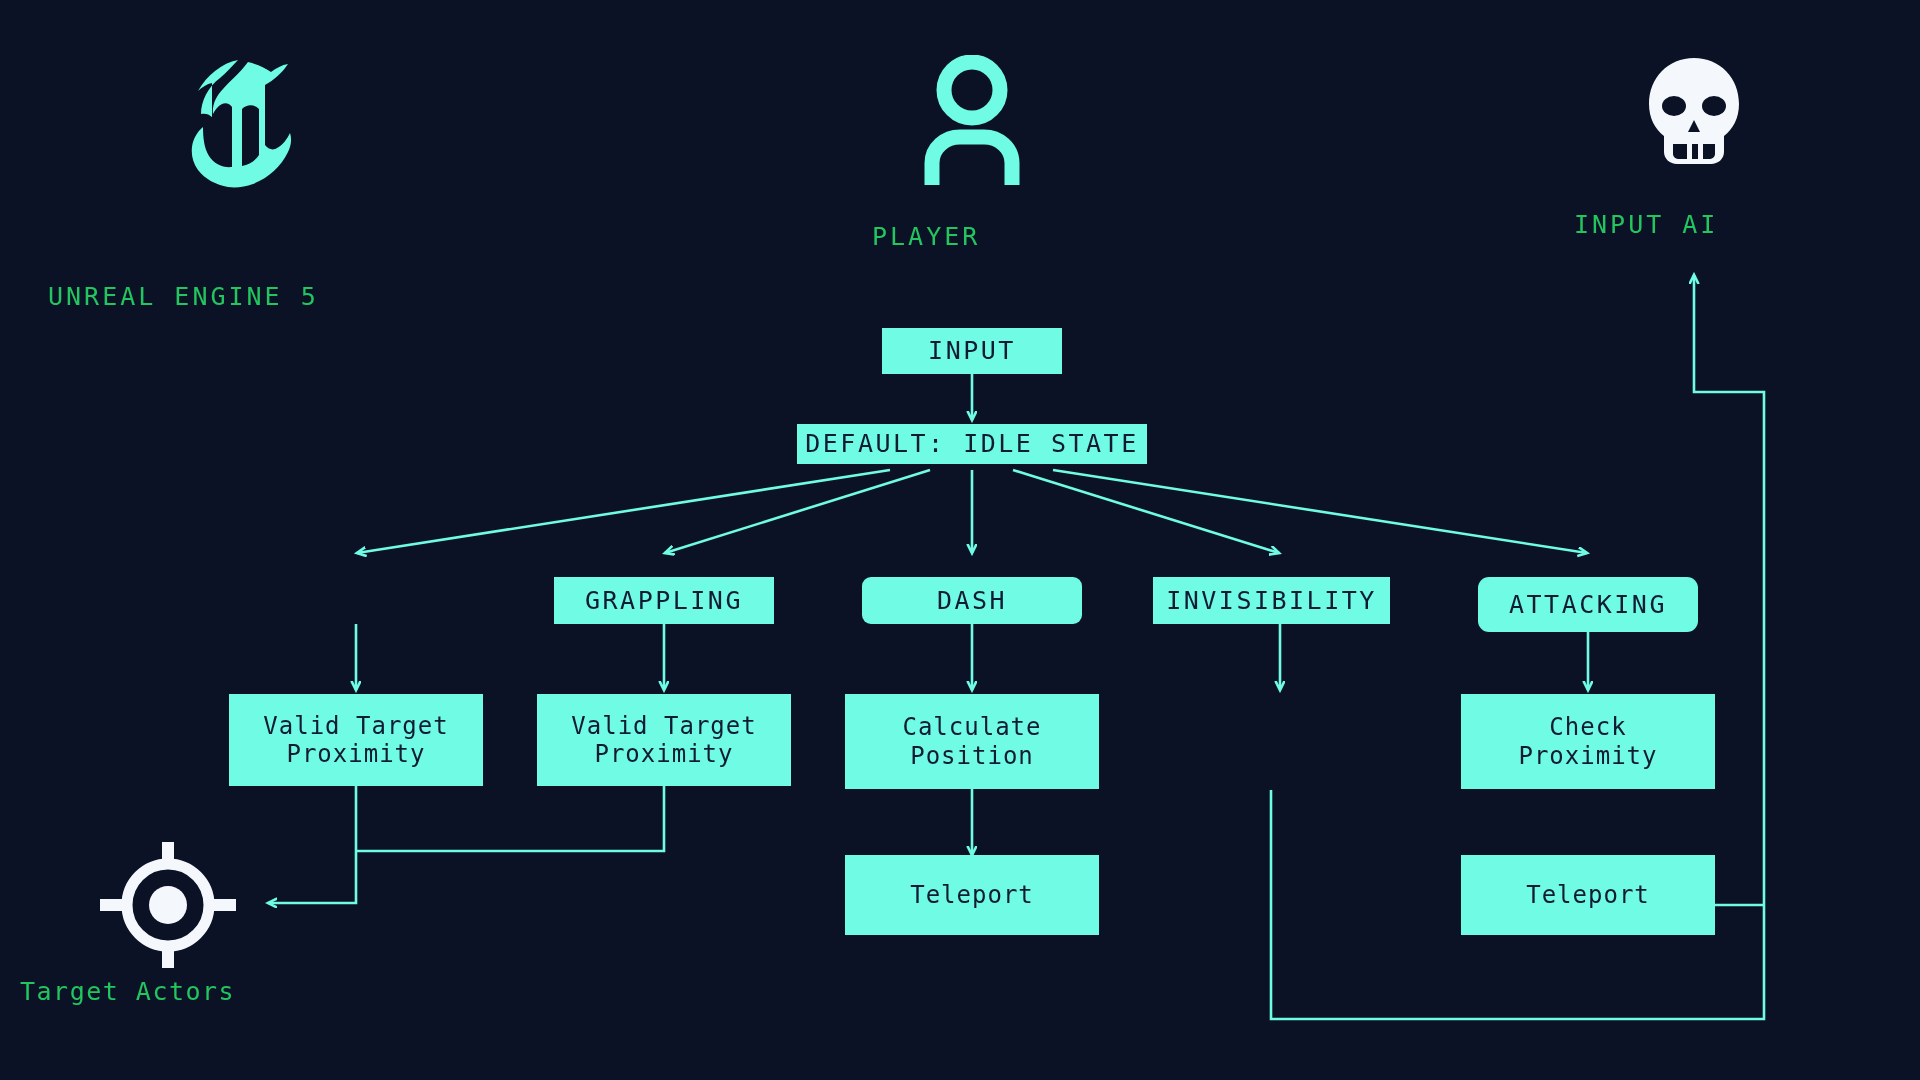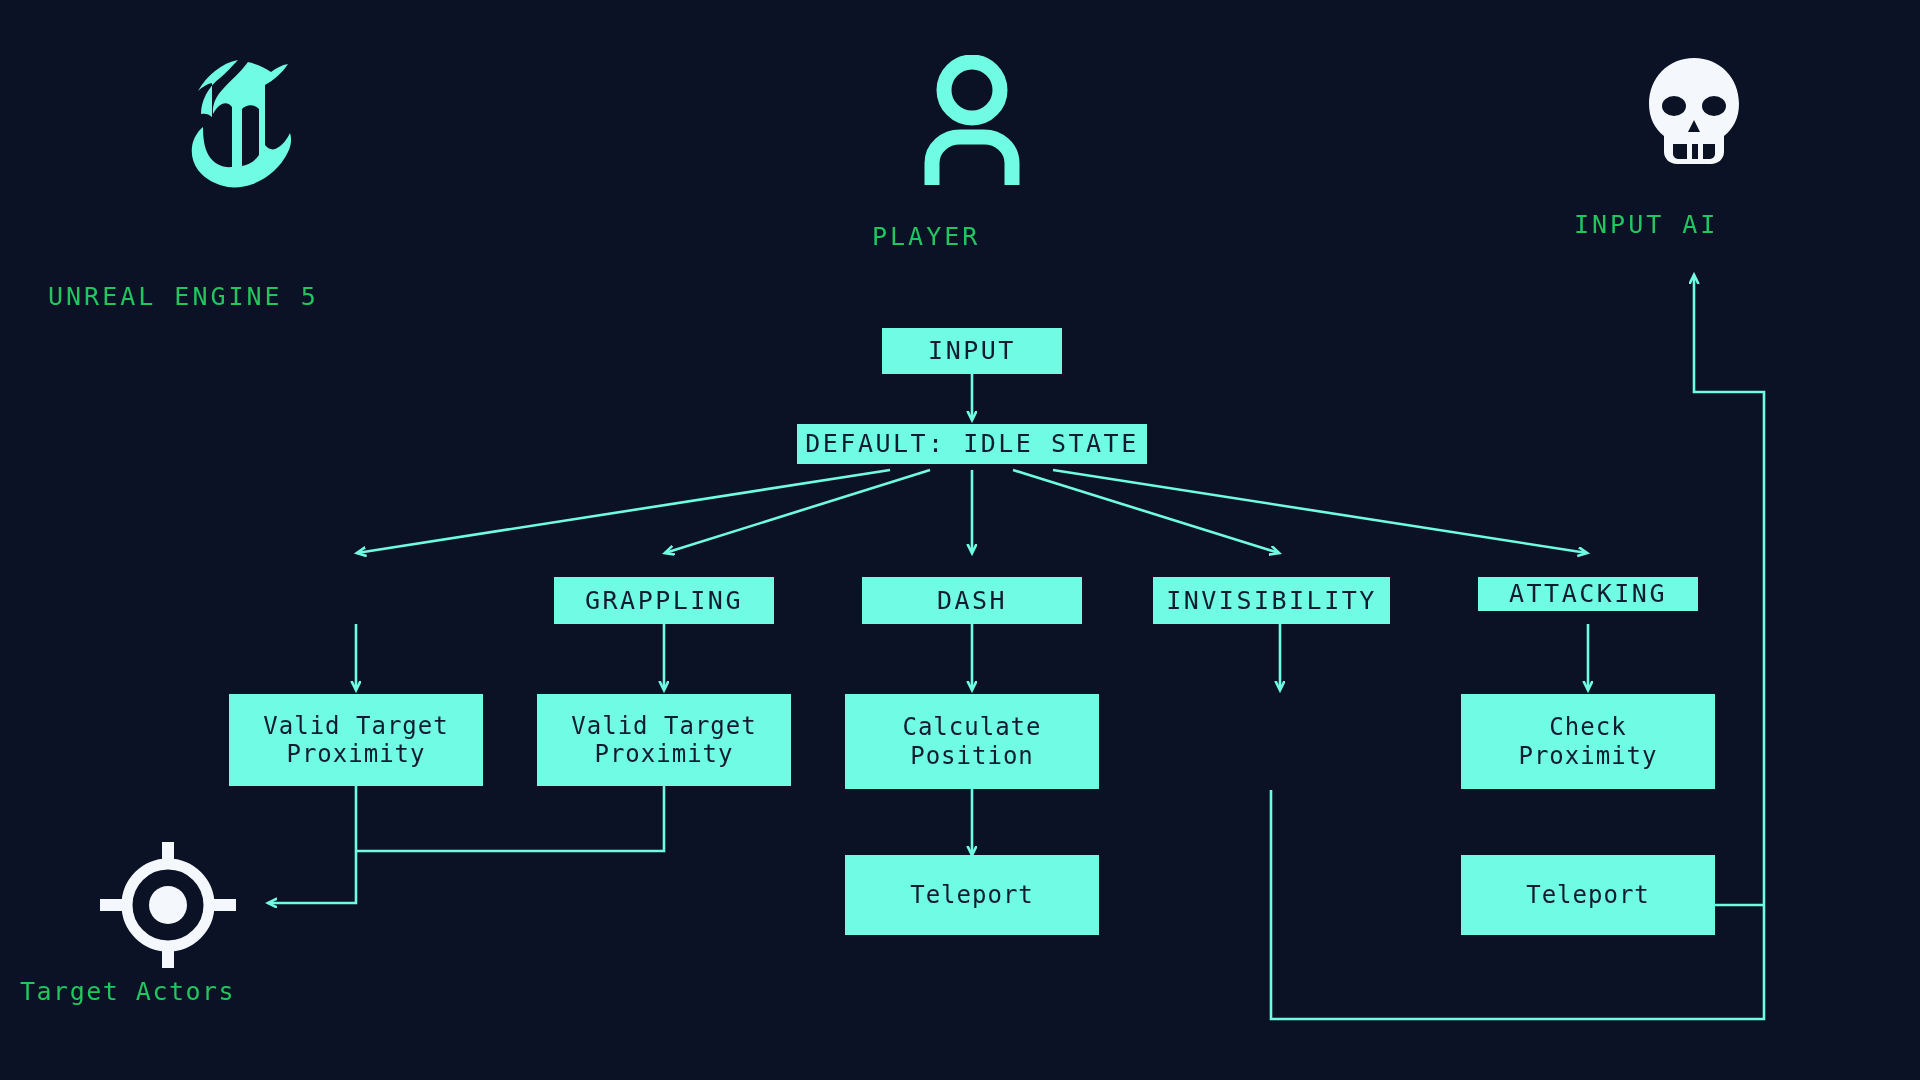--- a/index.html
+++ b/index.html
@@ -162,23 +162,23 @@
       <rect x="114" y="57" width="22" height="12" fill="#f4f7fb"></rect>
     </svg>
   </div>
   <div class="label mixed" style="left:20px; top:977px; width:300px;">Target Actors</div>
 
   <div class="node caps" style="left:882px; top:298px; width:180px; height:46px;margin-top:30px;">INPUT</div>
 
   <div class="node caps" style="left:797px; top:424px; width:350px; height:40px;">DEFAULT: IDLE STATE</div>
 
   <div class="node caps" style="left:554px; top:577px; width:220px; height:47px;">GRAPPLING</div>
-  <div class="node caps" style="left:862px; top:577px; width:220px; height:47px;">DASH</div>
+  <div class="node caps" style="left:862px; top:577px; width:220px; height:47px;border-radius:9px;">DASH</div>
   <div class="node caps" style="left:1153px; top:577px; width:237px; height:47px;">INVISIBILITY</div>
-  <div class="node caps" style="left:1478px; top:577px; width:220px; height:34px;">ATTACKING</div>
+  <div class="node caps" style="left:1478px; top:577px; width:220px; height:55px;border-radius:11px;">ATTACKING</div>
 
   <div class="node mixed" style="left:229px; top:694px; width:254px; height:92px;">Valid Target
 Proximity</div>
   <div class="node mixed" style="left:537px; top:694px; width:254px; height:92px;">Valid Target
 Proximity</div>
   <div class="node mixed" style="left:845px; top:694px; width:254px; height:95px;">Calculate
 Position</div>
   <div class="node mixed" style="left:1461px; top:694px; width:254px; height:95px;">Check
 Proximity</div>
 

